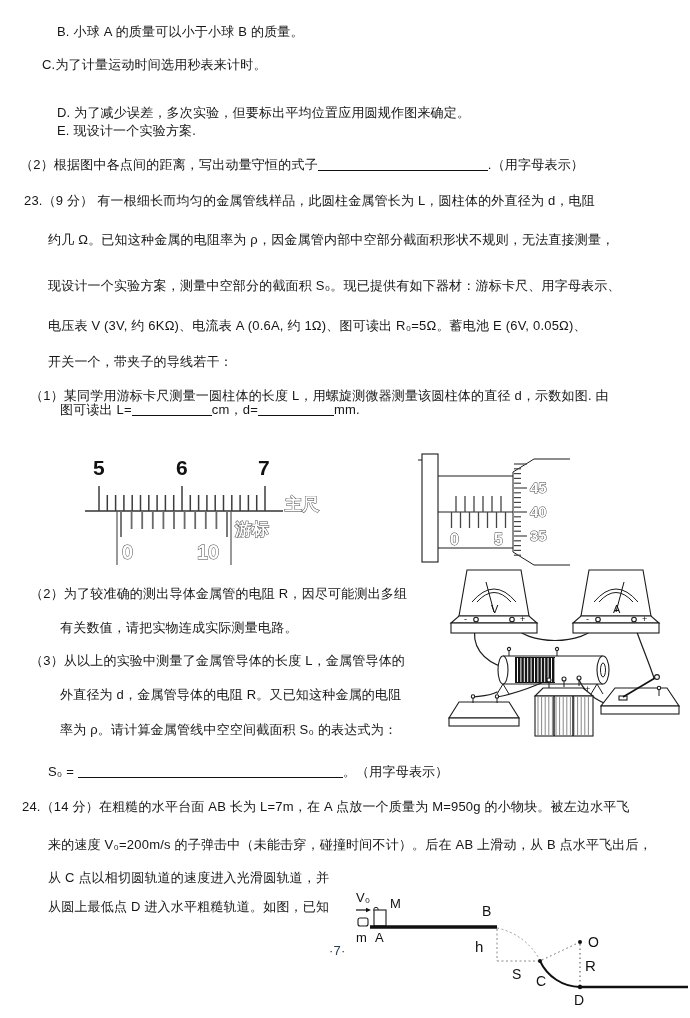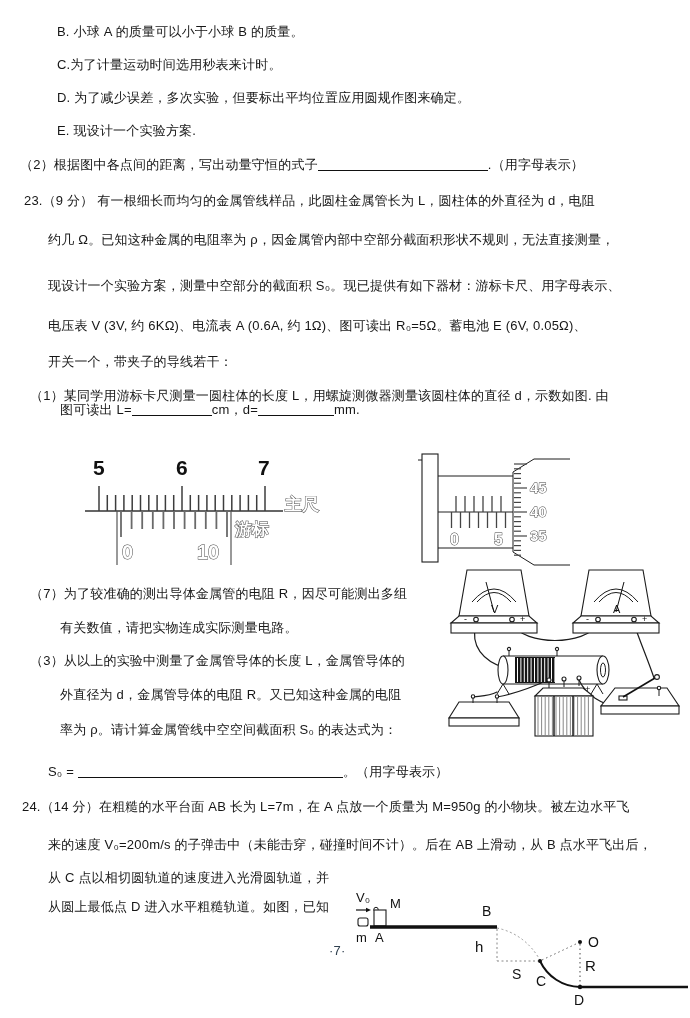--- a/index.html
+++ b/index.html
@@ -15,22 +15,22 @@
   .outline-txt{fill:#ffffff;stroke:#3c3c3c;stroke-width:0.9;paint-order:stroke fill;font-weight:bold;}
   .solid-num{fill:#111;font-weight:bold;}
   .wire{fill:none;stroke:#1c1c1c;stroke-width:1.2;stroke-linecap:round;}
   .part{fill:#ffffff;stroke:#1c1c1c;stroke-width:1.1;}
   .thin{fill:none;stroke:#1c1c1c;stroke-width:1;}
 </style>
 </head>
 <body>
 
 <div class="ln" style="left:57px;top:22px">B. 小球 A 的质量可以小于小球 B 的质量。</div>
-<div class="ln" style="left:57px;top:55px">C.为了计量运动时间选用秒表来计时。</div>
-<div class="ln" style="left:57px;top:88px">D. 为了减少误差，多次实验，但要标出平均位置应用圆规作图来确定。</div>
+<div class="ln" style="left:42px;top:55px">C.为了计量运动时间选用秒表来计时。</div>
+<div class="ln" style="left:57px;top:103px">D. 为了减少误差，多次实验，但要标出平均位置应用圆规作图来确定。</div>
 <div class="ln" style="left:57px;top:121px">E. 现设计一个实验方案.</div>
 
 <div class="ln" style="left:20px;top:155px">
   <span>（2）根据图中各点间的距离，写出动量守恒的式子</span><span class="blank" style="width:170px"></span><span>.（用字母表示）</span>
 </div>
 
 <div class="ln" style="left:24px;top:191px">23.（9 分）  有一根细长而均匀的金属管线样品，此圆柱金属管长为 L，圆柱体的外直径为 d，电阻</div>
 <div class="ln" style="left:48px;top:230px">约几 Ω。已知这种金属的电阻率为 ρ，因金属管内部中空部分截面积形状不规则，无法直接测量，</div>
 <div class="ln" style="left:48px;top:276px">现设计一个实验方案，测量中空部分的截面积 S₀。现已提供有如下器材：游标卡尺、用字母表示、</div>
 <div class="ln" style="left:48px;top:316px">电压表 V (3V, 约 6KΩ)、电流表 A (0.6A, 约 1Ω)、图可读出 R₀=5Ω。蓄电池 E (6V, 0.05Ω)、</div>
@@ -136,21 +136,21 @@
       <line x1="96" y1="94.8" x2="103" y2="94.8"></line>
       <line x1="96" y1="99.6" x2="103" y2="99.6"></line>
       <line x1="96" y1="104.39999999999999" x2="103" y2="104.39999999999999"></line>
       <line x1="96" y1="109.2" x2="103" y2="109.2"></line>
     </g>
   <text class="outline-txt" x="112" y="47" font-size="15">45</text>
   <text class="outline-txt" x="112" y="71" font-size="15">40</text>
   <text class="outline-txt" x="112" y="95" font-size="15">35</text>
 </svg>
 
-<div class="ln" style="left:30px;top:584px">（7）为了较准确的测出导体金属管的电阻 R，因尽可能测出多组</div>
+<div class="ln" style="left:30px;top:584px">（2）为了较准确的测出导体金属管的电阻 R，因尽可能测出多组</div>
 <div class="ln" style="left:60px;top:618px">有关数值，请把实物连成实际测量电路。</div>
 <div class="ln" style="left:30px;top:651px">（3）从以上的实验中测量了金属管导体的长度 L，金属管导体的</div>
 <div class="ln" style="left:60px;top:685px">外直径为 d，金属管导体的电阻 R。又已知这种金属的电阻</div>
 <div class="ln" style="left:60px;top:720px">率为 ρ。请计算金属管线中空空间截面积 S₀ 的表达式为：</div>
 
 <svg style="left:443px;top:568px" width="247" height="172" viewBox="0 0 247 172">
 
   <path class="wire" d="M33,56 C27,78 40,93 62,100"></path>
   <path class="wire" d="M69,56 C82,78 142,78 155,56"></path>
   <path class="wire" d="M191,56 C198,76 206,95 211,110"></path>

